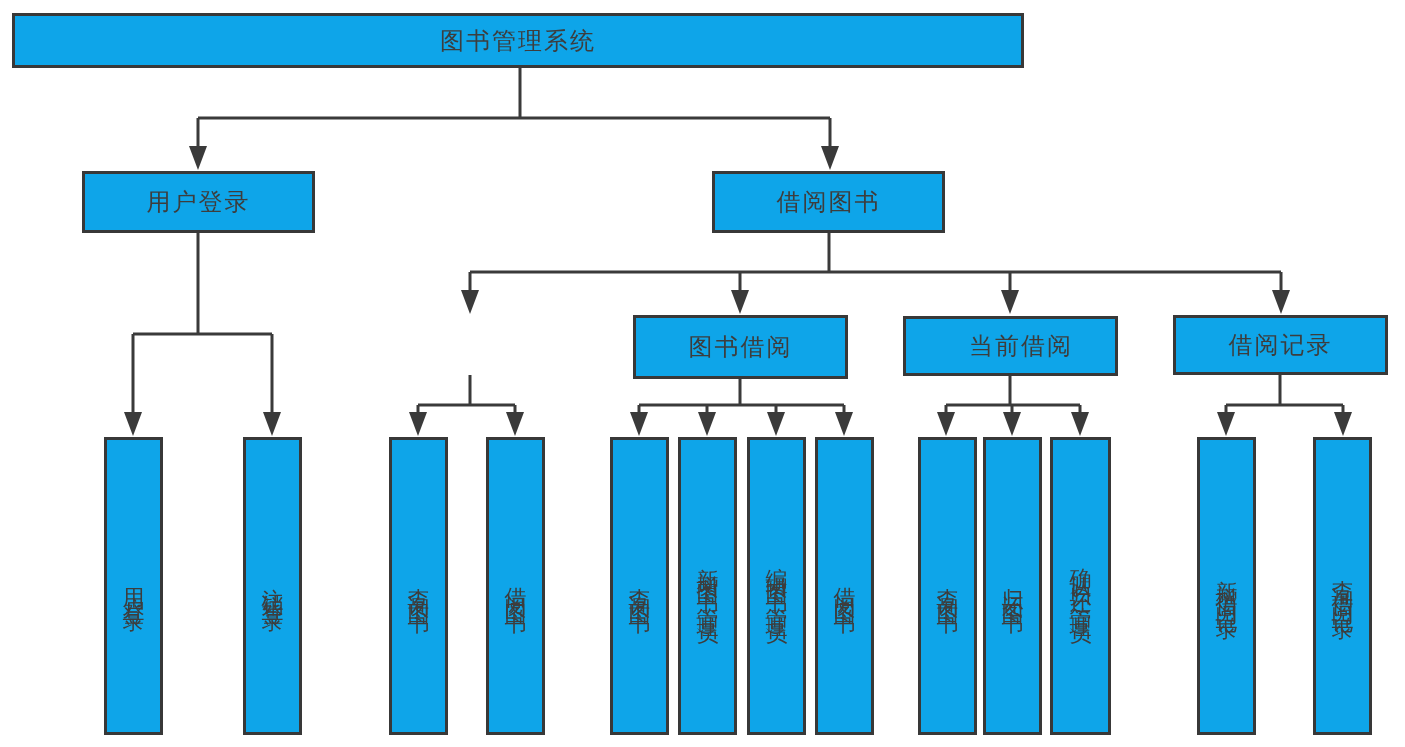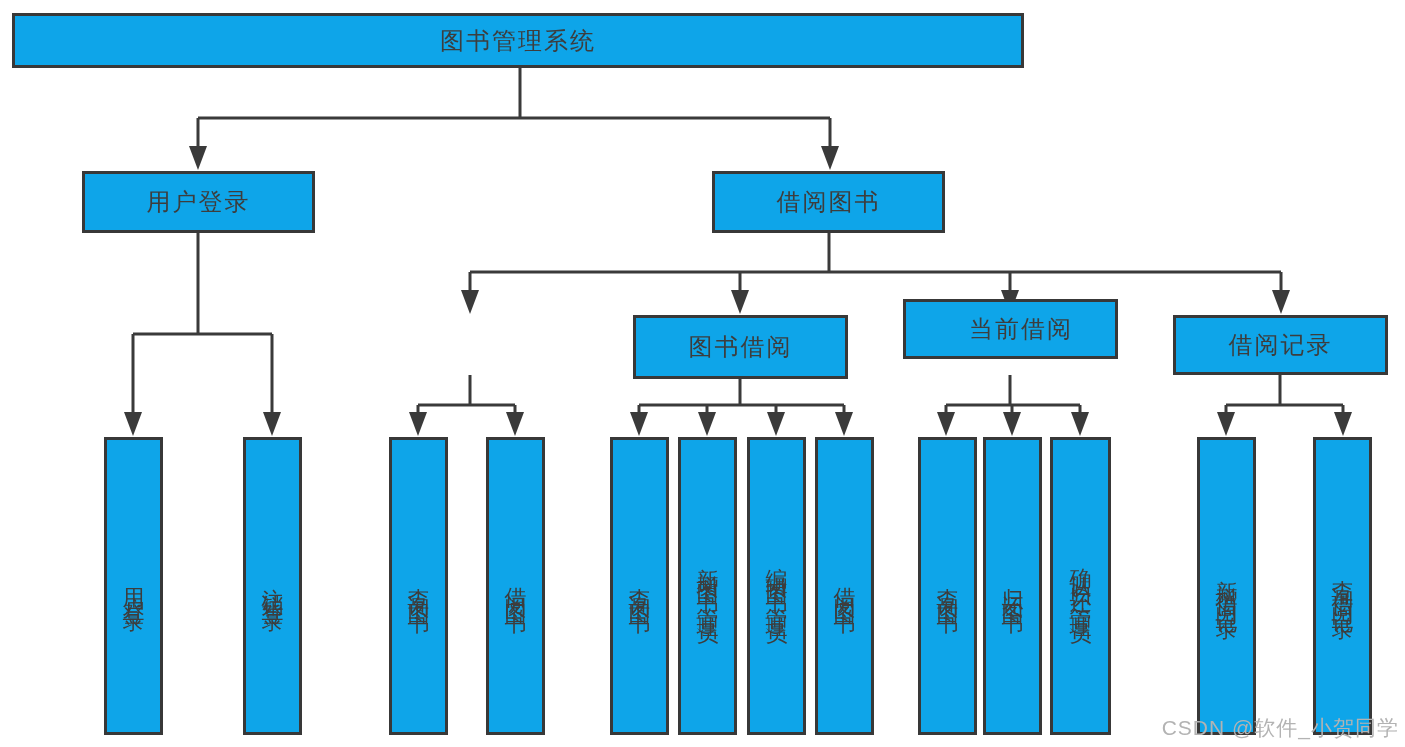--- a/index.html
+++ b/index.html
@@ -111,21 +111,21 @@
   <div class="node" style="left:82px;top:171px;width:233px;height:62px;">
     <span class="hlabel">用户登录</span>
   </div>
   <div class="node" style="left:712px;top:171px;width:233px;height:62px;">
     <span class="hlabel">借阅图书</span>
   </div>
 
   <div class="node" style="left:633px;top:315px;width:215px;height:64px;">
     <span class="hlabel">图书借阅</span>
   </div>
-  <div class="node" style="left:903px;top:299px;width:215px;height:60px;padding-left:21px;">
+  <div class="node" style="left:903px;top:316px;width:215px;height:60px;padding-left:21px;">
     <span class="hlabel">当前借阅</span>
   </div>
   <div class="node" style="left:1173px;top:315px;width:215px;height:60px;">
     <span class="hlabel">借阅记录</span>
   </div>
 
   <div class="node leaf" style="left:104px;top:437px;width:59px;height:298px;">
     <span class="vlabel">用户登录</span>
   </div>
   <div class="node leaf" style="left:243px;top:437px;width:59px;height:298px;">
@@ -162,15 +162,14 @@
     <span class="vlabel">确认归还（管理员）</span>
   </div>
 
   <div class="node leaf" style="left:1197px;top:437px;width:59px;height:298px;">
     <span class="vlabel">新增借阅记录</span>
   </div>
   <div class="node leaf" style="left:1313px;top:437px;width:59px;height:298px;">
     <span class="vlabel">查询借阅记录</span>
   </div>
 
-  <div class="watermark">CSDN @软件_小贺同学</div>
 
 </div>
 
 </body></html>

